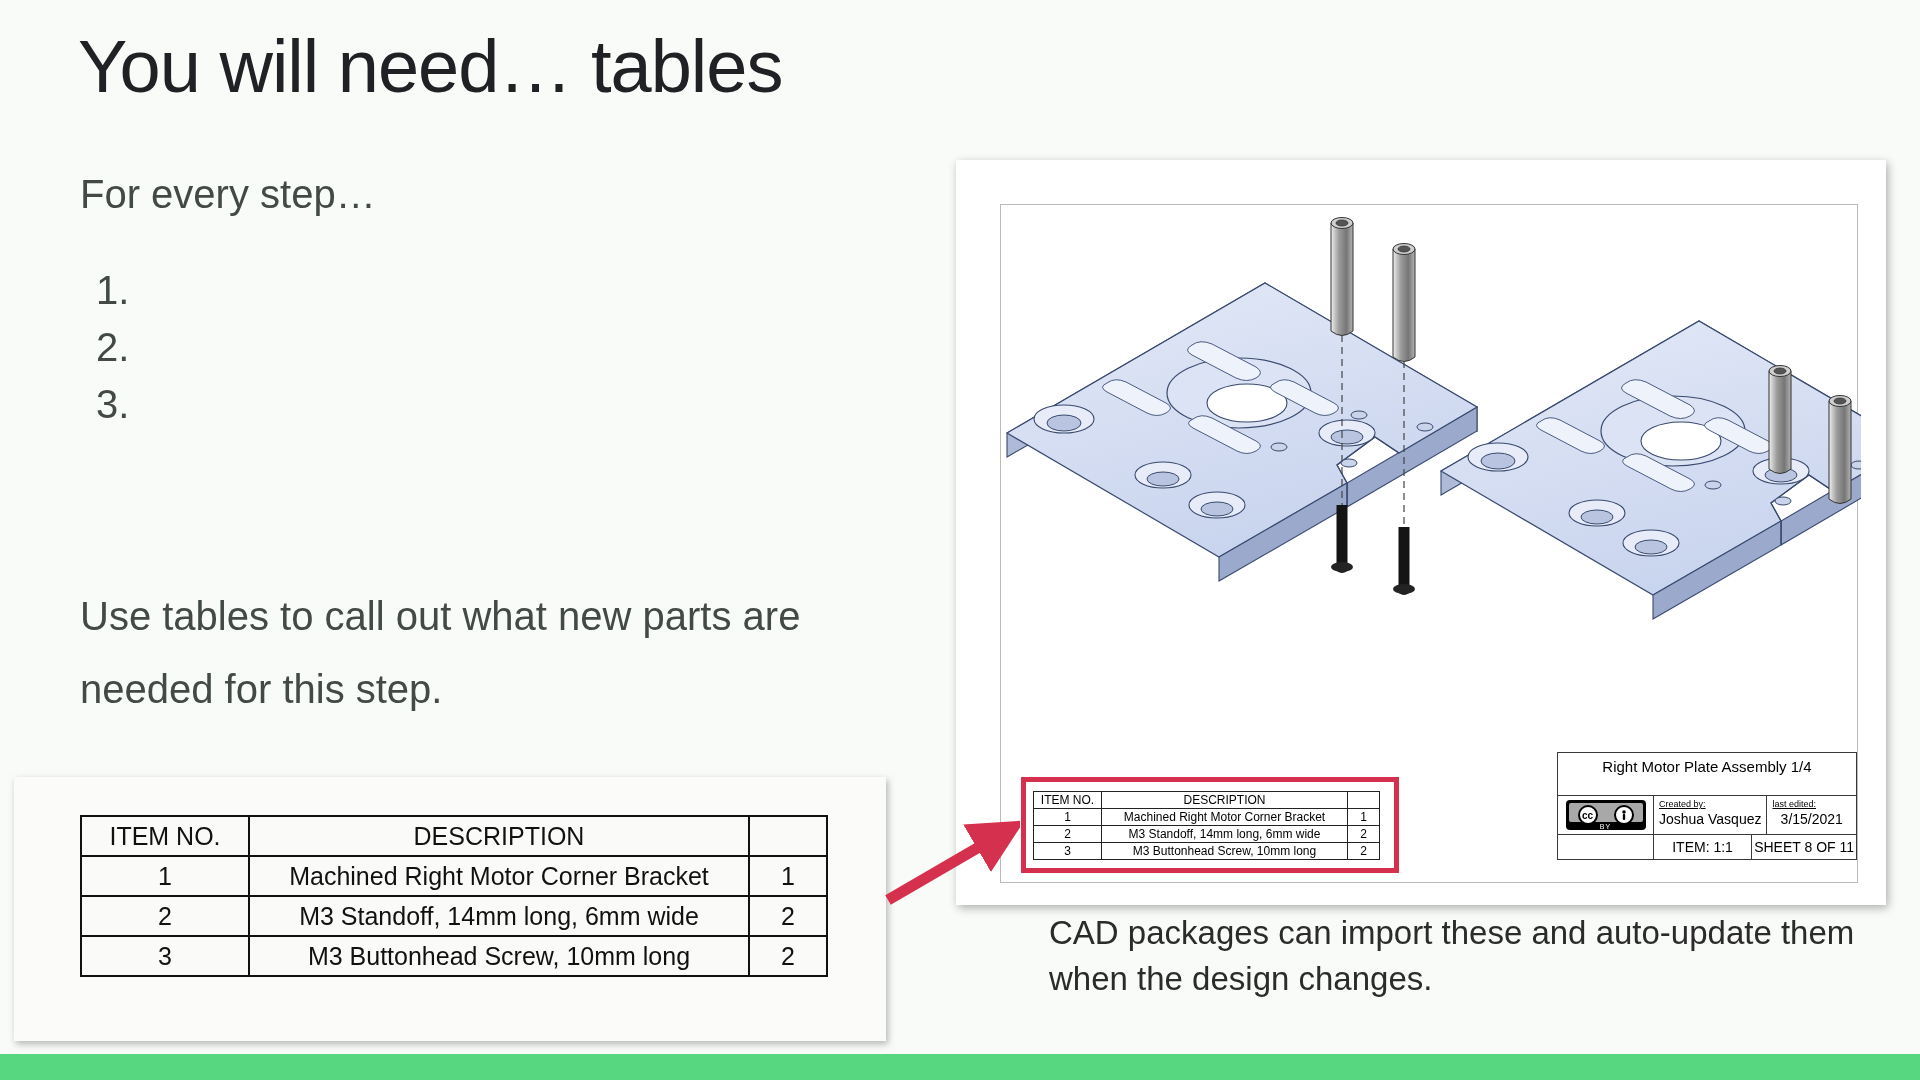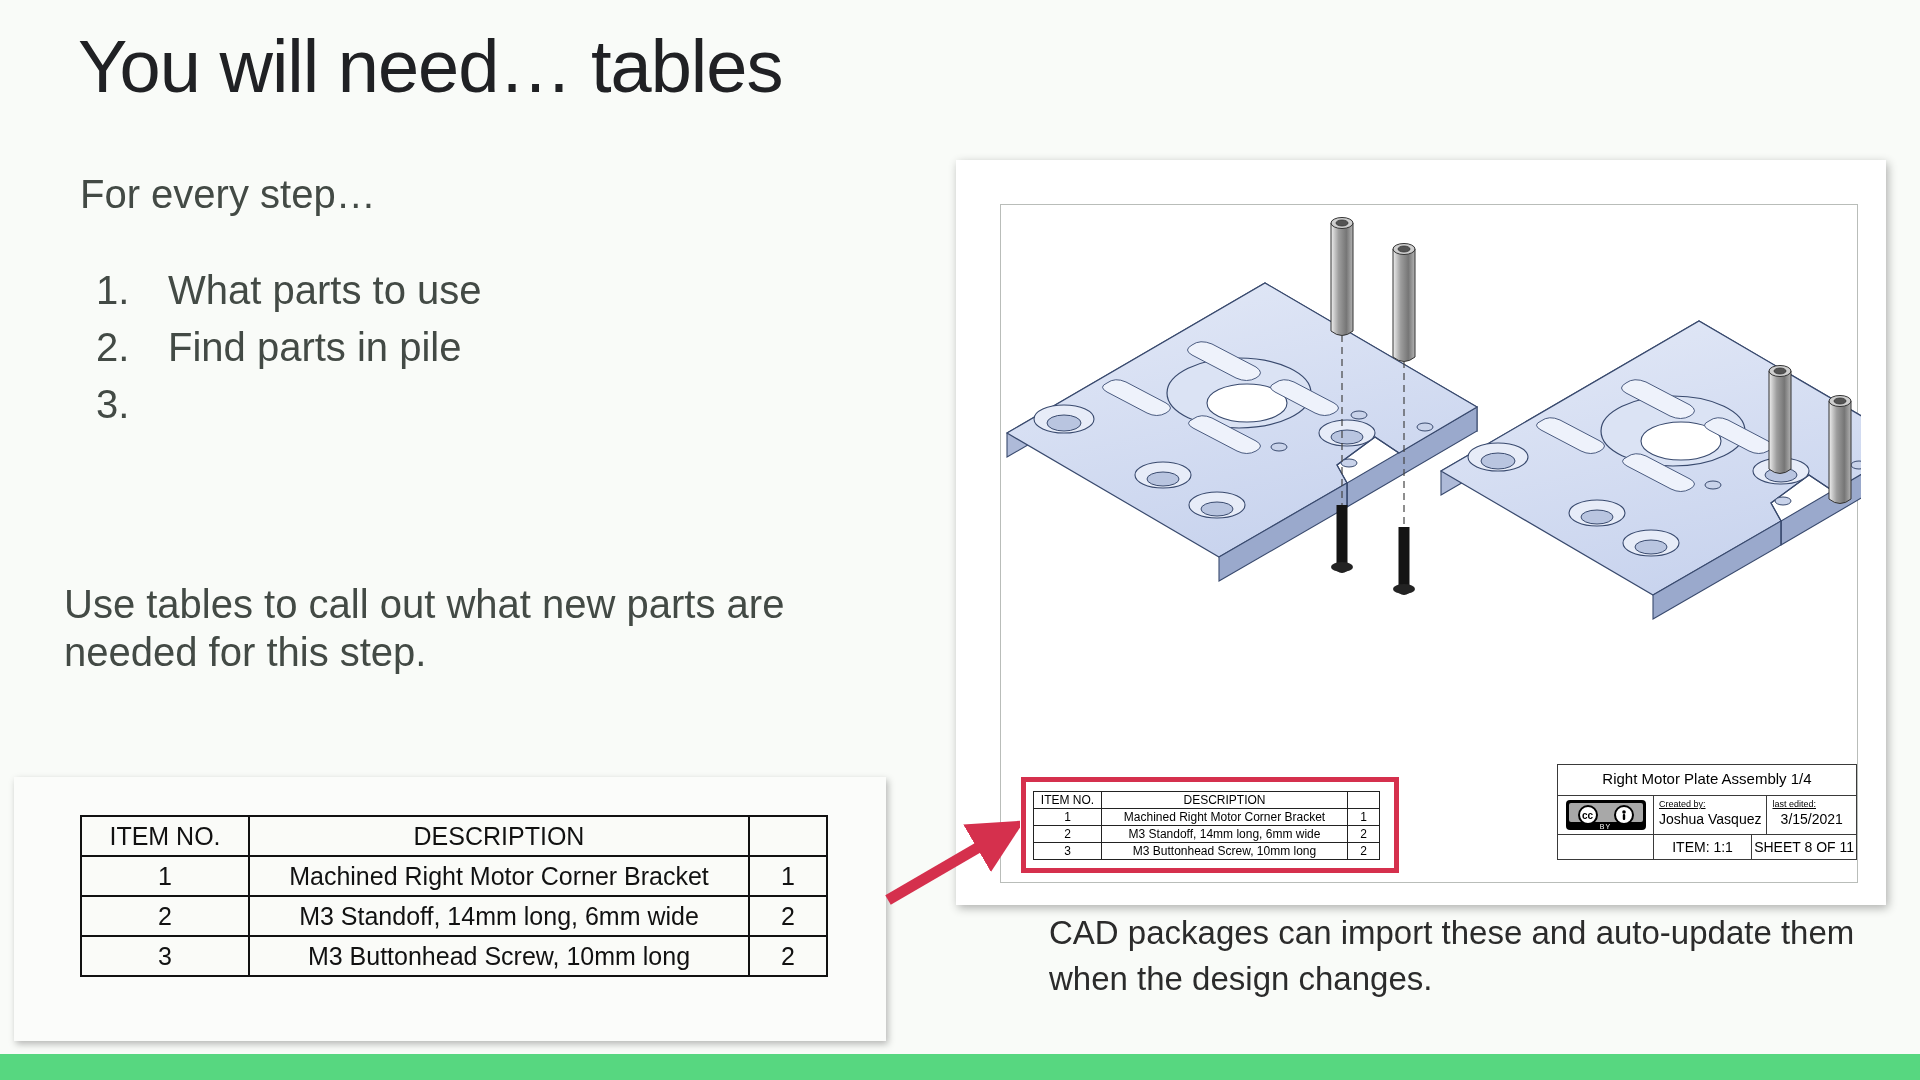--- a/index.html
+++ b/index.html
@@ -47,24 +47,24 @@
     font-size: 40px;
     color: #434a45;
     line-height: 57px;
     white-space: nowrap;
   }
   .step-num { width: 72px; flex: 0 0 72px; }
   .step-txt { }
 
   #para {
     position: absolute;
-    left: 64px; top: 580px;
+    left: 80px; top: 580px;
     width: 860px;
     font-size: 40px;
-    line-height: 48px;
+    line-height: 73px;
     color: #434a45;
   }
 
   
   #table-card {
     position: absolute;
     left: 14px; top: 777px;
     width: 872px; height: 264px;
     background: #fbfcfa;
     box-shadow: 2px 3px 7px rgba(0,0,0,0.28);
@@ -146,21 +146,21 @@
     position: absolute;
     right: 0px; bottom: 22px;
     width: 300px;
     border: 1px solid #3a3a3a;
     background: #fff;
   }
   #tb-name {
     text-align: center;
     font-size: 15px;
     color: #000;
-    padding: 5px 2px 8px;
+    padding: 5px 2px 20px;
     border-bottom: 1px solid #3a3a3a;
     white-space: nowrap;
   }
   #tb-mid { display: flex; border-bottom: 1px solid #3a3a3a; }
   #tb-cc {
     width: 96px; flex: 0 0 96px;
     border-right: 1px solid #3a3a3a;
     display: flex; align-items: center; justify-content: center;
     padding: 4px 3px;
   }
@@ -230,25 +230,23 @@
 
 <div id="slide">
 
   <div id="title">You will need… tables</div>
 
   <div id="lead-in">For every step…</div>
 
   <div id="steps">
     <div class="step-row">
       <span class="step-num">1.</span>
-      <span class="step-txt">What parts to use</span>
     </div>
     <div class="step-row">
       <span class="step-num">2.</span>
-      <span class="step-txt">Find parts in pile</span>
     </div>
     <div class="step-row">
       <span class="step-num">3.</span>
     </div>
   </div>
 
   <div id="para">Use tables to call out what new parts are needed for this step.</div>
 
   <div id="table-card">
     <table id="bom-table">

